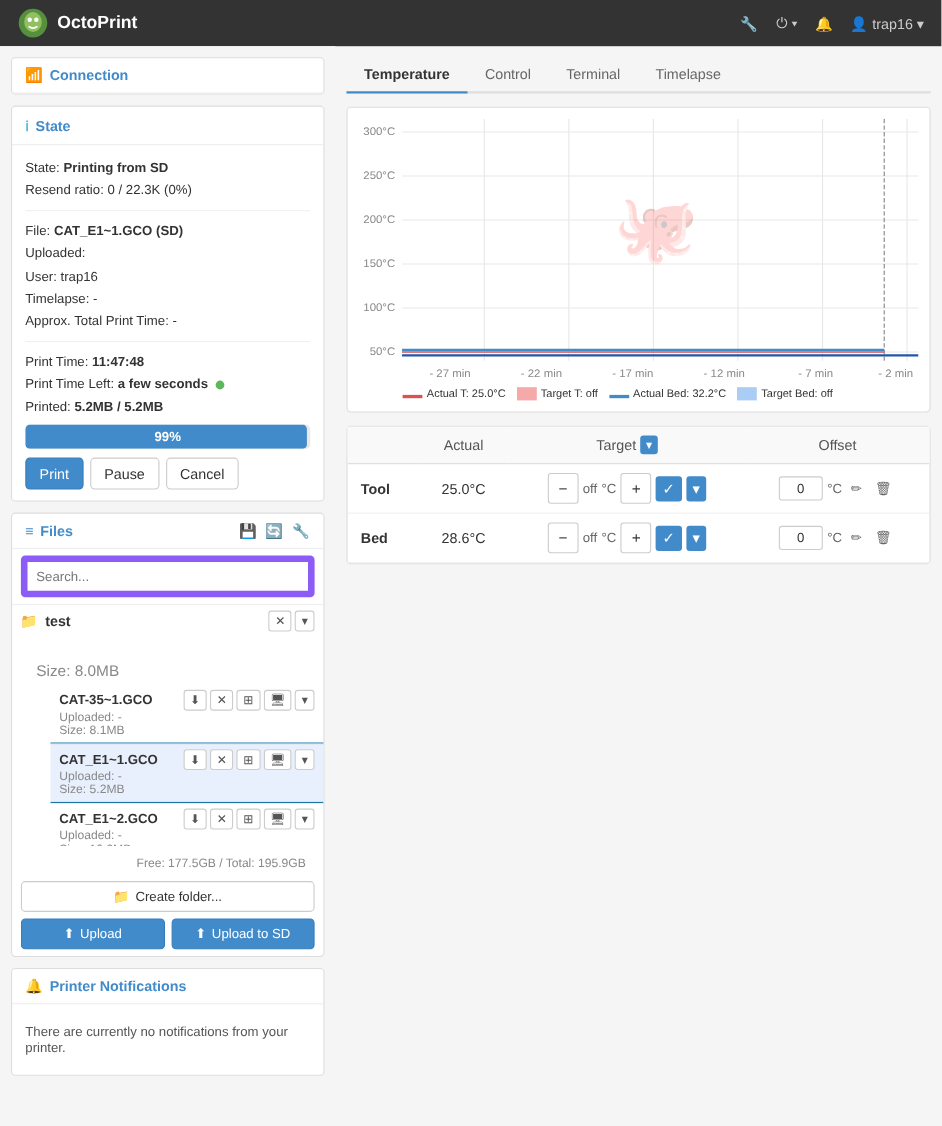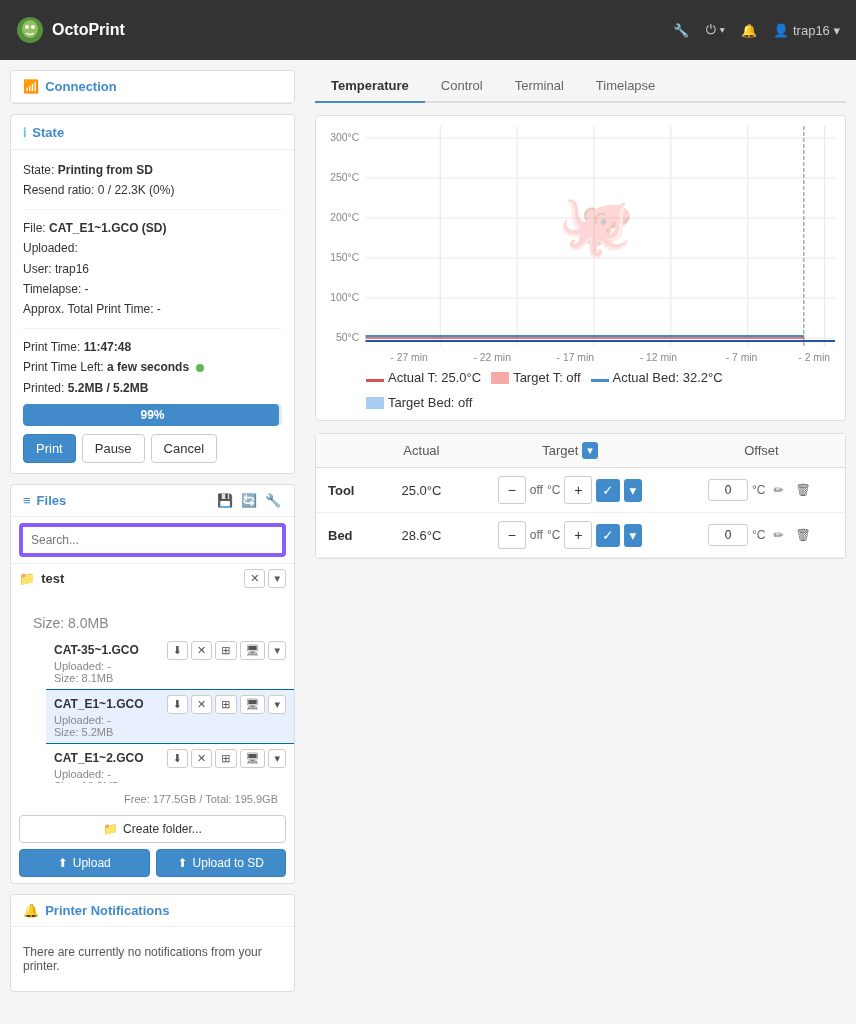--- a/index.html
+++ b/index.html
@@ -2,21 +2,21 @@
 <html><head>
   <meta charset="utf-8">
   <style>
     * { box-sizing: border-box; margin: 0; padding: 0; }
     body { font-family: Arial, sans-serif; font-size: 13px; background: #f5f5f5; color: #333; }
     
     
     .header {
       background: #333;
       color: #fff;
-      height: 60px;
+      height: 42px;
       display: flex;
       align-items: center;
       padding: 0 16px;
       justify-content: space-between;
     }
     .header-left { display: flex; align-items: center; gap: 8px; }
     .header-logo { width: 28px; height: 28px; }
     .header-title { font-size: 16px; color: #fff; font-weight: bold; }
     .header-right { display: flex; align-items: center; gap: 16px; color: #ccc; font-size: 13px; }
     .header-icon { cursor: pointer; color: #ccc; }
@@ -48,21 +48,21 @@
     .btn { display: inline-flex; align-items: center; gap: 5px; padding: 6px 12px; border-radius: 4px; border: 1px solid transparent; cursor: pointer; font-size: 13px; }
     .btn-primary { background: #428bca; color: #fff; border-color: #357ebd; }
     .btn-default { background: #fff; color: #333; border-color: #ccc; }
     .btn-group { display: flex; gap: 6px; margin-top: 8px; }
     
     
     .files-header { display: flex; align-items: center; justify-content: space-between; padding: 8px 12px; border-bottom: 1px solid #eee; }
     .files-header-left { color: #428bca; font-weight: bold; display: flex; align-items: center; gap: 6px; }
     .files-header-right { display: flex; gap: 8px; color: #666; }
     
-    .search-box { padding: 6px 8px; border: 4px solid #8b5cf6; border-radius: 4px; width: 100%; font-size: 12px; }
+    .search-box { padding: 6px 8px; border: 6px solid #8b5cf6; border-radius: 4px; width: 100%; font-size: 12px; }
     
     .file-list { max-height: 220px; overflow-y: auto; border-top: 1px solid #eee; }
     .file-item { padding: 5px 8px; border-bottom: 1px solid #0369a1; font-size: 12px; margin-left: 35px; }
     .file-item-header { display: flex; justify-content: space-between; align-items: center; }
     .file-item-name { font-weight: bold; color: #333; }
     .file-item-meta { color: #888; font-size: 11px; }
     .file-item-actions { display: flex; gap: 3px; }
     .file-btn { padding: 2px 5px; font-size: 11px; background: #fff; border: 1px solid #ccc; border-radius: 3px; cursor: pointer; color: #555; }
     .folder-item { display: flex; align-items: center; gap: 6px; padding: 5px 8px; font-weight: bold; }
     .folder-actions { display: flex; gap: 3px; margin-left: auto; }
@@ -386,21 +386,21 @@
 
           <text x="80" y="235" class="axis-label" text-anchor="middle" style="font-size:10px;fill:#888;">- 27 min</text>
           <text x="160" y="235" class="axis-label" text-anchor="middle" style="font-size:10px;fill:#888;">- 22 min</text>
           <text x="240" y="235" class="axis-label" text-anchor="middle" style="font-size:10px;fill:#888;">- 17 min</text>
           <text x="320" y="235" class="axis-label" text-anchor="middle" style="font-size:10px;fill:#888;">- 12 min</text>
           <text x="400" y="235" class="axis-label" text-anchor="middle" style="font-size:10px;fill:#888;">- 7 min</text>
           <text x="470" y="235" class="axis-label" text-anchor="middle" style="font-size:10px;fill:#888;">- 2 min</text>
         </svg>
       </div>
 
-      <div style="display:flex; gap:10px; font-size:13px; padding: 4px 0 0 40px; flex-wrap:wrap;">
+      <div style="display:flex; gap:10px; font-size:10px; padding: 4px 0 0 40px; flex-wrap:wrap;">
         <div class="legend-item">
           <div style="width:18px;height:3px;background:#d9534f;margin-top:5px;"></div>
           <span>Actual T: 25.0°C</span>
         </div>
         <div class="legend-item">
           <div style="width:18px;height:12px;background:#f5a9a9;margin-top:0;"></div>
           <span>Target T: off</span>
         </div>
         <div class="legend-item">
           <div style="width:18px;height:3px;background:#428bca;margin-top:5px;"></div>

